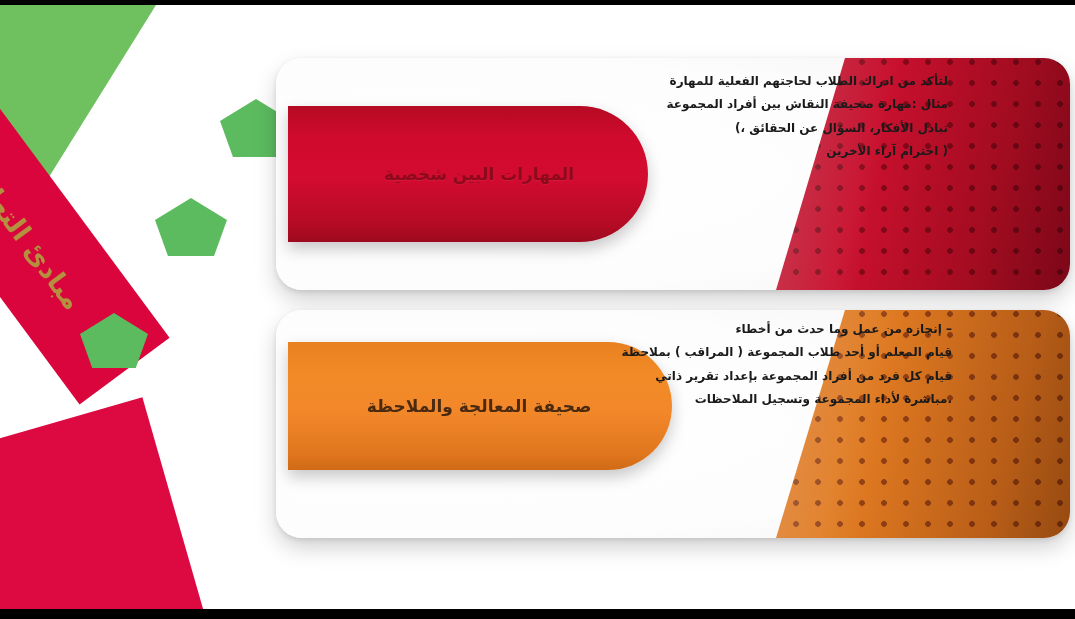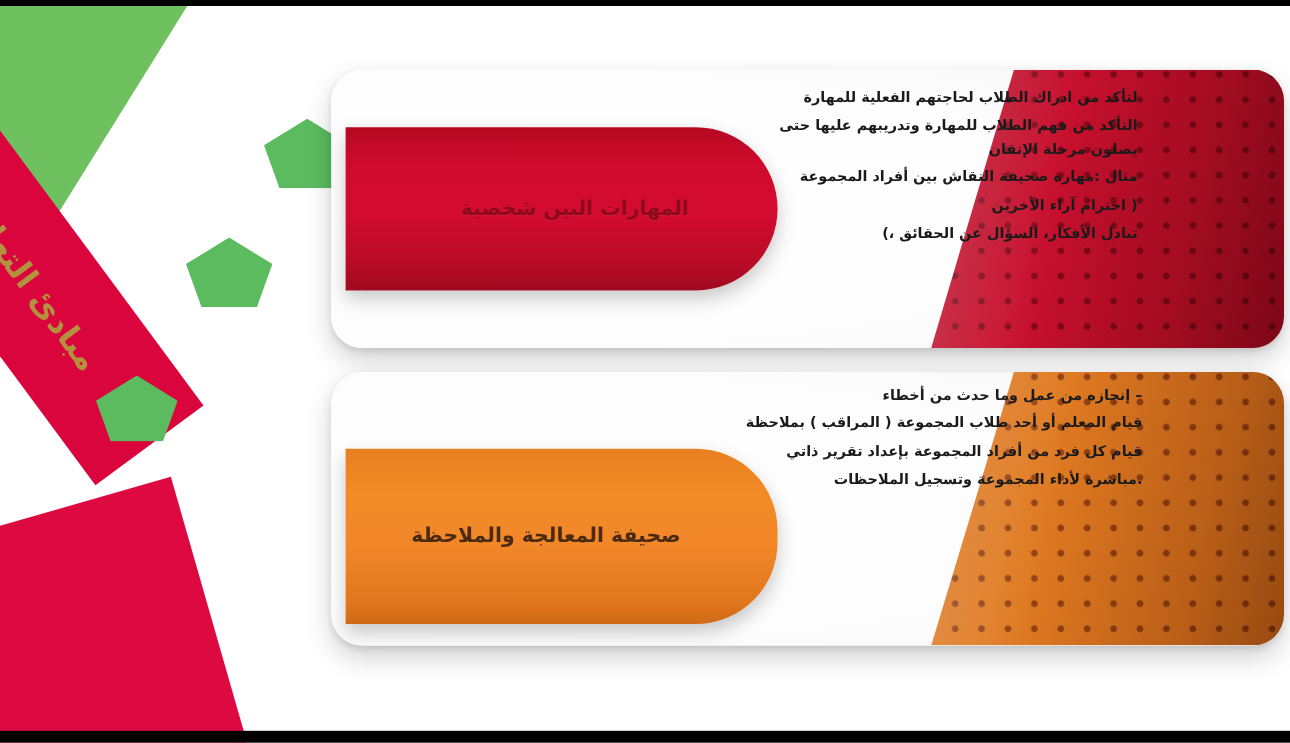--- a/index.html
+++ b/index.html
@@ -115,22 +115,23 @@
     width:360px;
     border-radius:0 68px 68px 0;
     display:flex;align-items:center;
     box-shadow:0 7px 16px rgba(0,0,0,.22);
   }
   .red-card .capsule{
     top:48px;
     background:linear-gradient(180deg,#b50a23 0%,#cf0a2c 22%,#d40b31 52%,#b30b24 88%,#9d0a20 100%);
   }
   .orange-card .capsule{
-    top:64px;height:146px;
+    top:32px;height:128px;
     background:linear-gradient(180deg,#e98020 0%,#f28b26 26%,#f2872a 55%,#e0761d 88%,#d06a16 100%);
+    padding-left:24px;
   }
   .capsule-label{
     width:100%;
     text-align:center;
     direction:rtl;
     font-size:17px;
     font-weight:700;
     padding-right:26px;
     box-sizing:border-box;
   }
@@ -179,24 +180,23 @@
       <div class="dots"></div>
       <div class="sheen"></div>
     </div>
 
     <div class="capsule">
       <div class="capsule-label">المهارات البين شخصية</div>
     </div>
 
     <div class="body-text">
       <p>لتأكد من ادراك الطلاب لحاجتهم الفعلية للمهارة</p>
-      <p>التأكد من فهم الطلاب للمهارة وتدريبهم عليها حتى يصلون مرحلة الإتقان</p>
       <p>مثال :مهارة صحيفة النقاش بين أفراد المجموعة</p>
+      <p>تبادل الأفكار، السؤال عن الحقائق ،)</p>
       <p>( احترام آراء الأخرين</p>
-      <p>تبادل الأفكار، السؤال عن الحقائق ،)</p>
     </div>
   </div>
 
   <div class="card orange-card">
     <div class="panel">
       <div class="base"></div>
       <div class="dots"></div>
       <div class="sheen"></div>
     </div>
 

